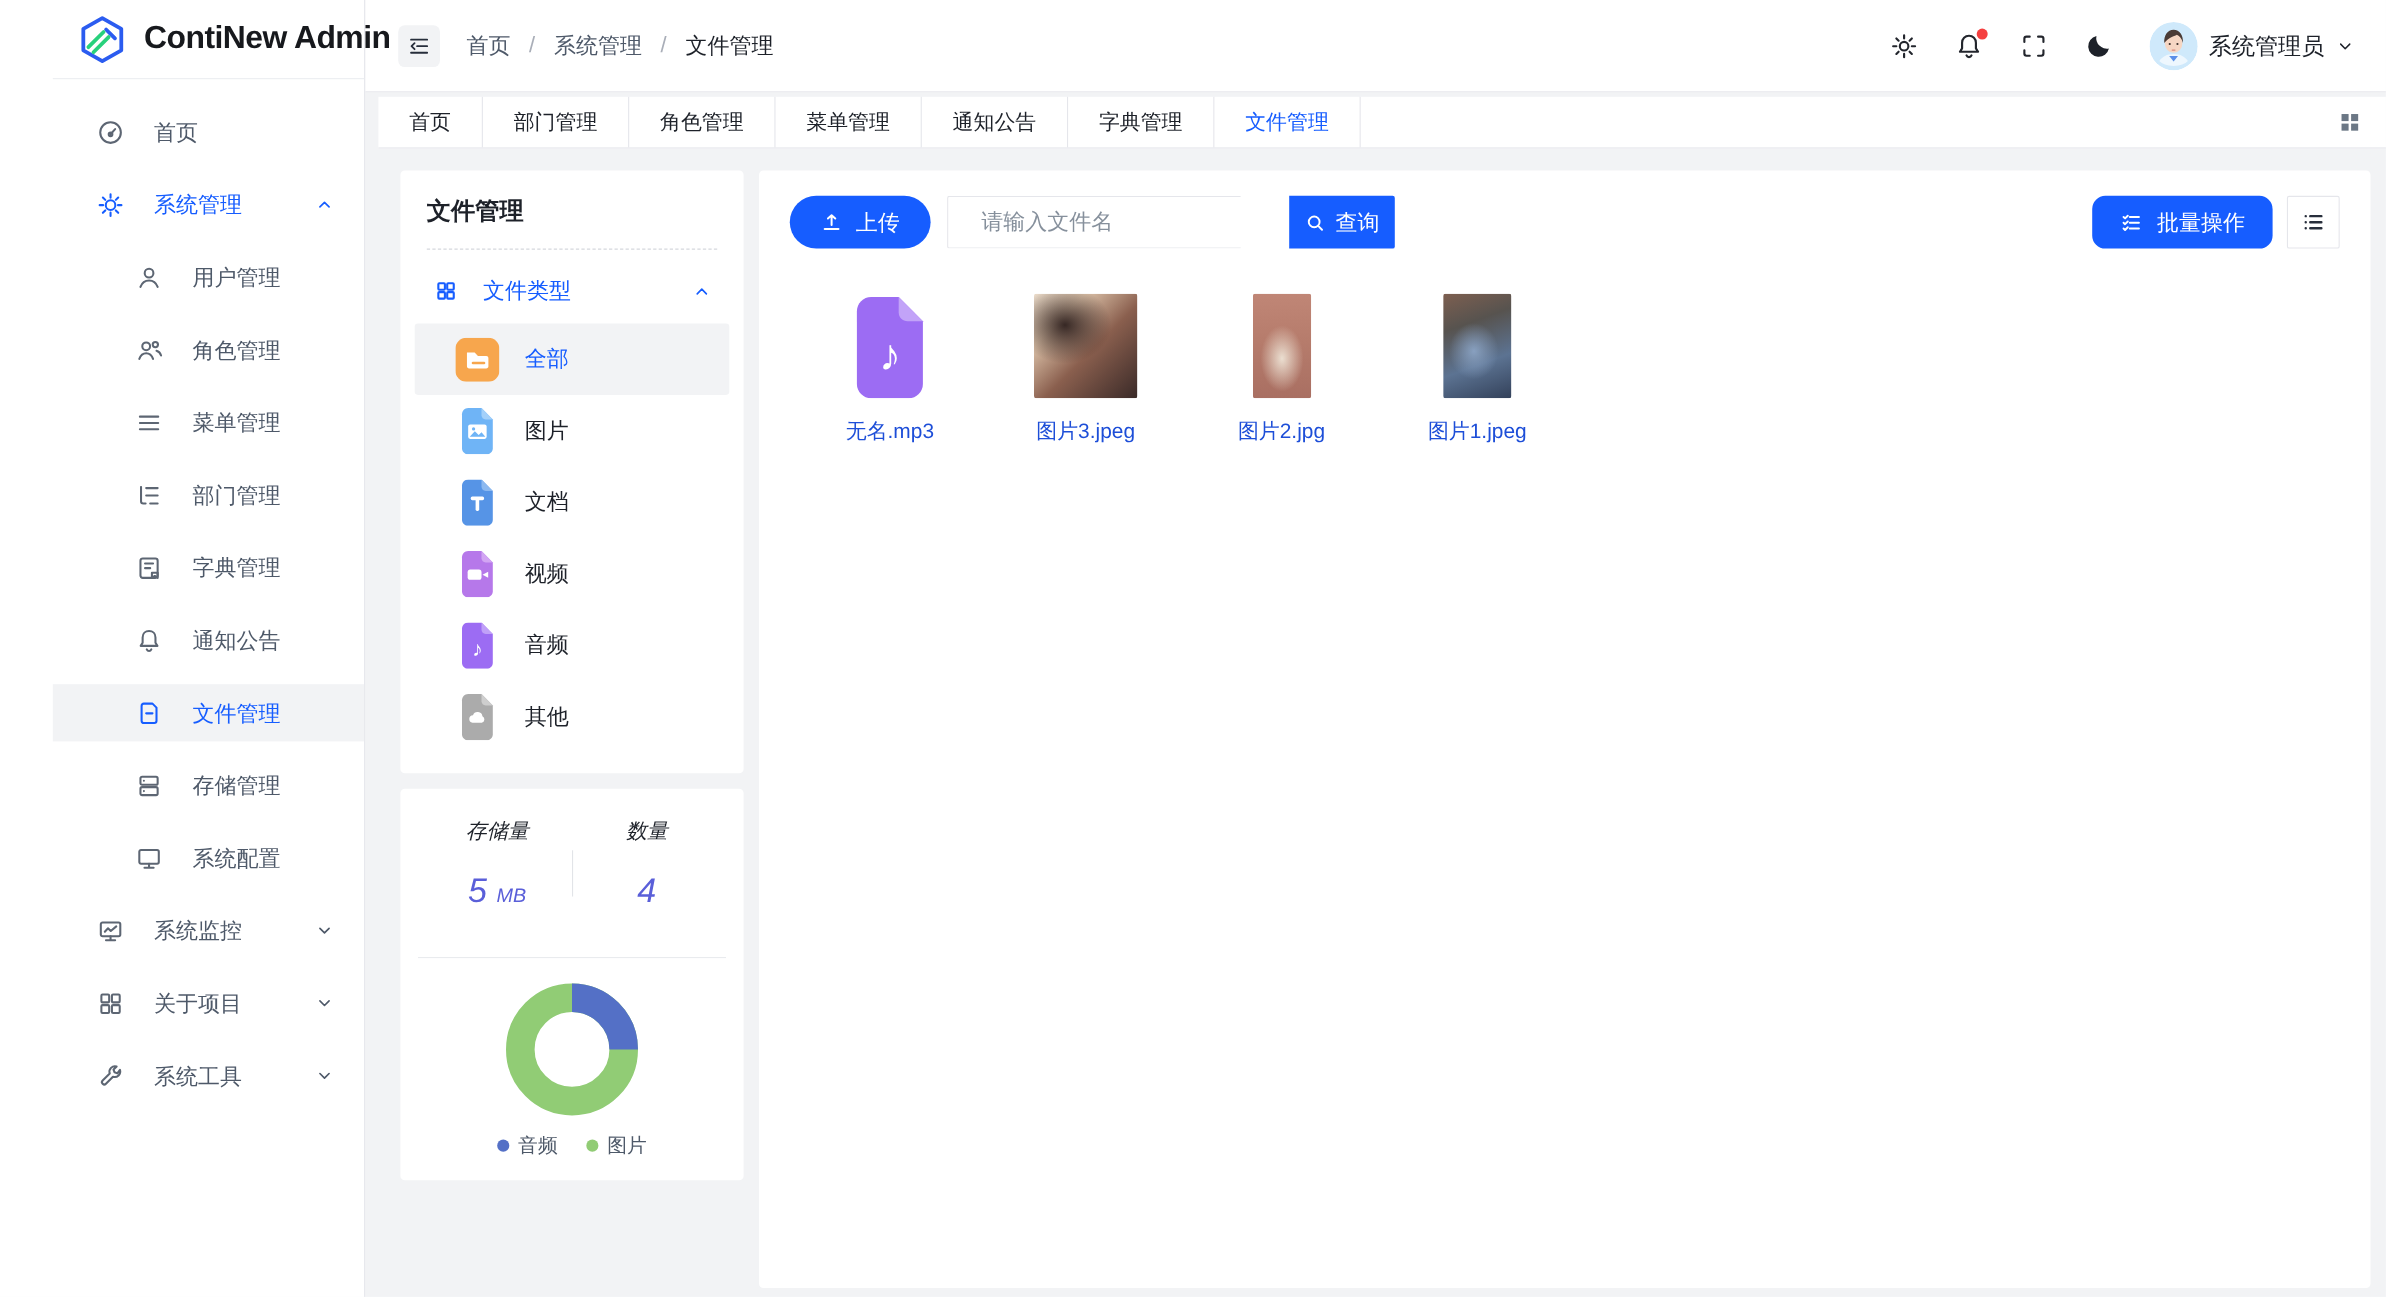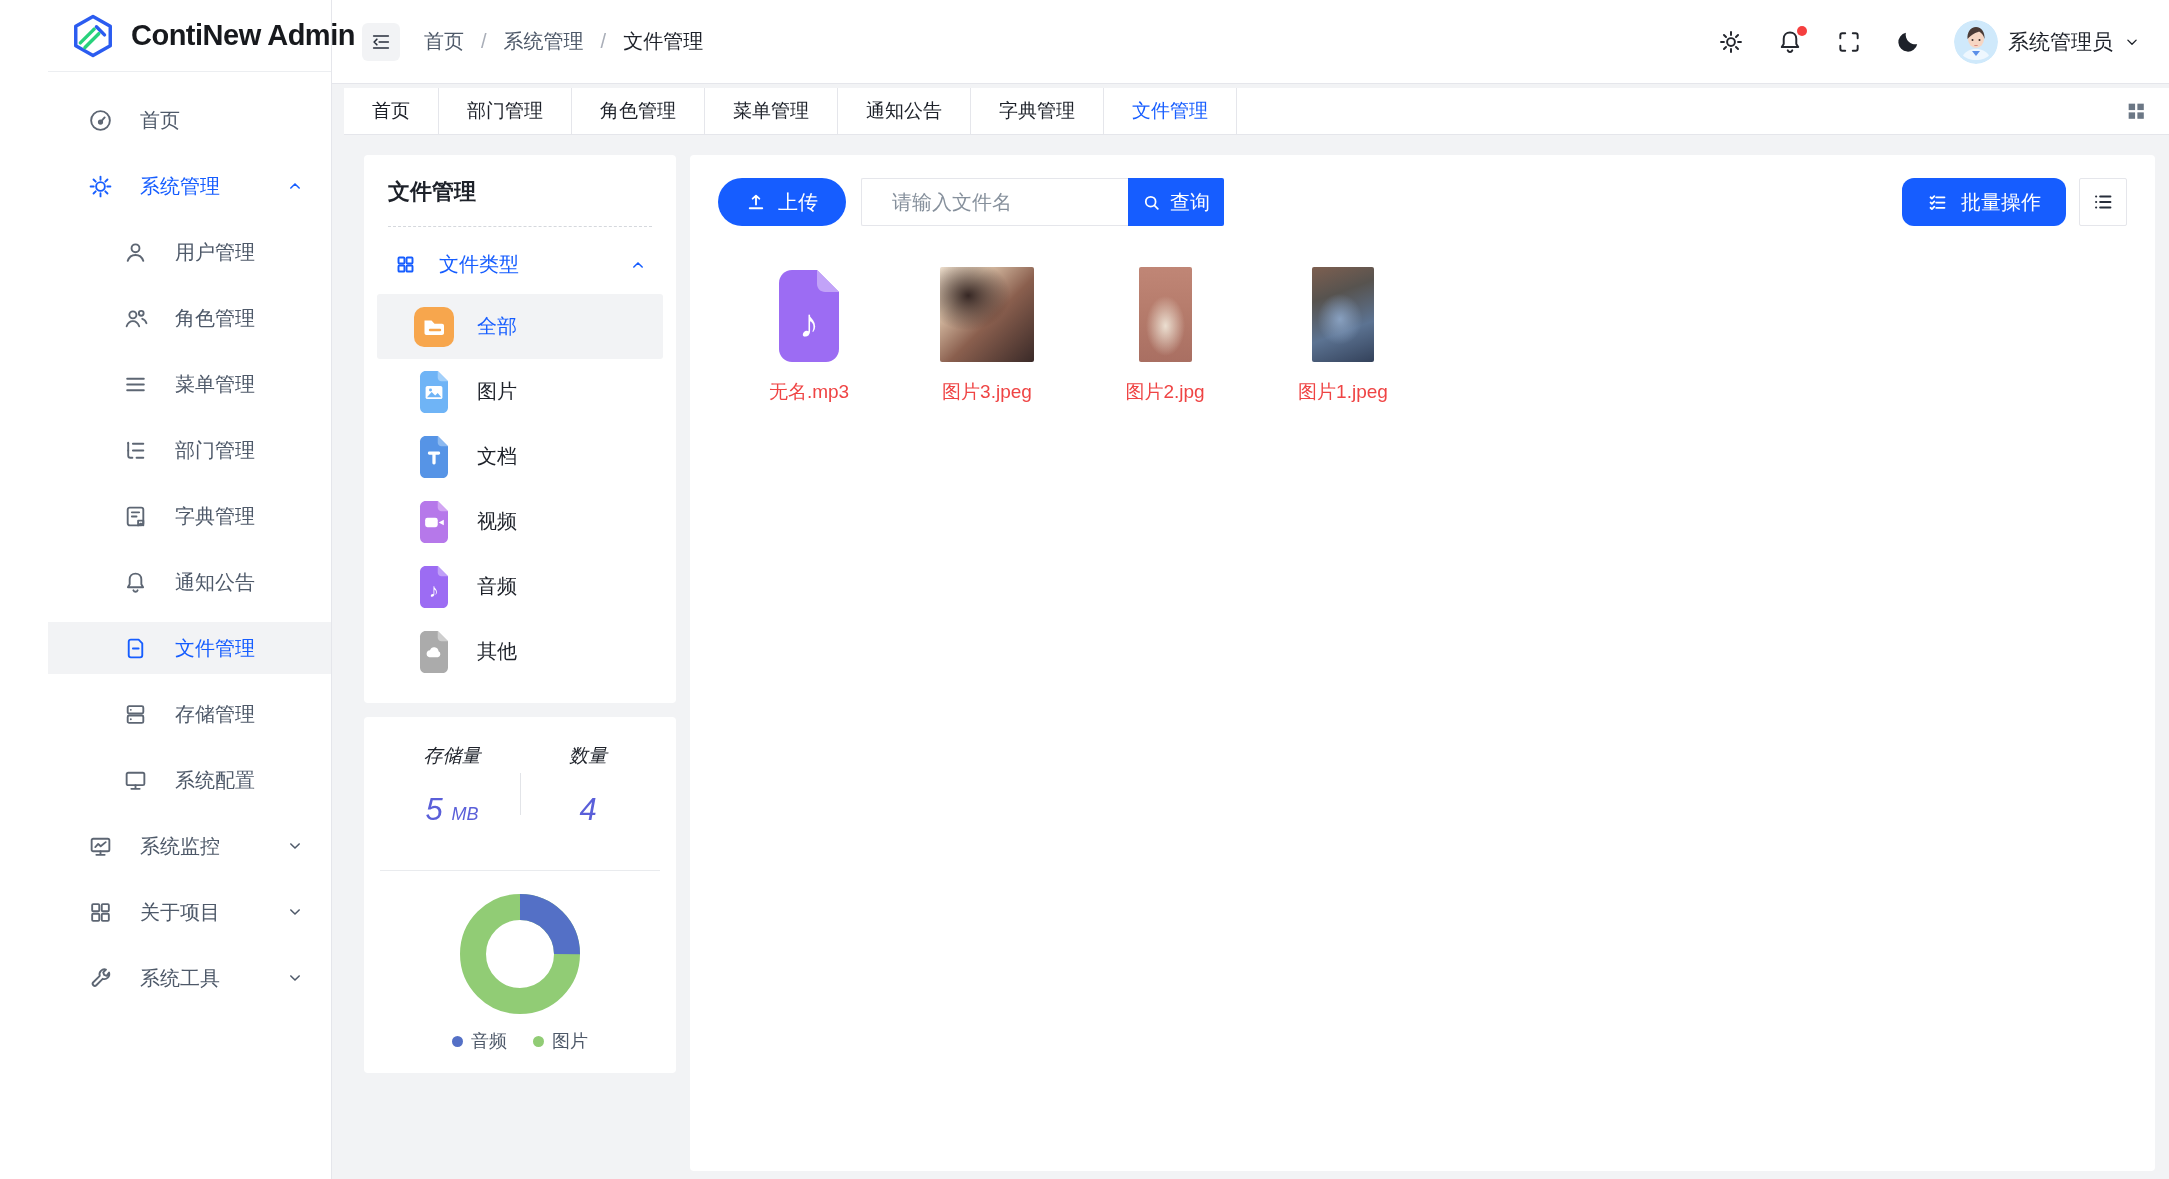--- a/index.html
+++ b/index.html
@@ -81,33 +81,33 @@
   .legend-item { display:flex; align-items:center; gap:8px; font-size:18px; color:#4e5969; cursor:pointer; }
   .legend-dot { width:11px; height:11px; border-radius:50%; flex:none; }
 
   
   .toolbar { display:flex; align-items:center; }
   .btn-upload { height:48px; padding:0 28px; border:none; border-radius:24px; background:var(--accent); color:#fff; font-size:20px; display:flex; align-items:center; gap:12px; cursor:pointer; font-family:inherit; }
   .btn-upload .bi { width:20px; height:20px; color:#fff; }
   .search-group { display:flex; margin-left:15px; height:48px; }
   .search-input { width:267px; height:48px; border:1px solid var(--border); border-right:none; border-radius:2px 0 0 2px; padding:0 30px; font-size:20px; color:#1d2129; outline:none; font-family:inherit; background:#fff; }
   .search-input::placeholder { color:#86909c; }
-  .btn-search { width:96px; height:48px; border:none; border-radius:0 2px 2px 0; background:var(--accent); color:#fff; font-size:20px; display:flex; align-items:center; justify-content:center; gap:9px; cursor:pointer; font-family:inherit; }
+  .btn-search { width:96px; height:48px; border:none; border-radius:0 2px 2px 0; background:var(--accent); color:#fff; font-size:20px; display:flex; align-items:center; justify-content:center; gap:9px; cursor:pointer; font-family:inherit;margin-left:44px; }
   .btn-search .bi { width:19px; height:19px; color:#fff; }
   .toolbar-right { margin-left:auto; display:flex; align-items:center; gap:13px; }
   .btn-batch { height:48px; padding:0 25px; border:none; border-radius:12px; background:var(--accent); color:#fff; font-size:20px; display:flex; align-items:center; gap:13px; cursor:pointer; font-family:inherit; }
   .btn-batch .bi { width:21px; height:21px; color:#fff; }
   .btn-listview { width:48px; height:48px; border:1px solid var(--border); background:#fff; border-radius:2px; display:flex; align-items:center; justify-content:center; color:#272e3b; cursor:pointer; }
   .btn-listview .bi { width:22px; height:22px; }
 
   
   .file-grid { display:flex; margin-top:40px; padding-left:2px; }
   .file-card { width:178px; display:flex; flex-direction:column; align-items:center; cursor:pointer; }
   .file-visual { height:96px; display:flex; align-items:flex-end; justify-content:center; }
-  .file-name { margin-top:17px; font-size:19px; color:#ef4444; }
+  .file-name { margin-top:17px; font-size:19px; color:#1d4ed8; }
   .big-audio { position:relative; width:64px; height:92px; }
   .big-audio .note { position:absolute; inset:0; display:flex; align-items:center; justify-content:center; color:#fff; font-size:40px; padding-top:14px; }
   .thumb { border-radius:2px; }
   .thumb-1 { width:94px; height:95px; background:
       radial-gradient(60px 50px at 30% 30%, rgba(46,32,30,.95), rgba(46,32,30,0) 70%),
       linear-gradient(135deg,#e8d9c8 0%, #d9bfa6 25%, #8a5f4e 55%, #3a2a28 100%); }
   .thumb-2 { width:53px; height:95px; background:
       radial-gradient(26px 40px at 50% 62%, rgba(238,228,214,.95), rgba(238,228,214,0) 75%),
       linear-gradient(180deg,#c08676 0%, #b67c6c 45%, #a96f62 100%); }
   .thumb-3 { width:62px; height:95px; background:

